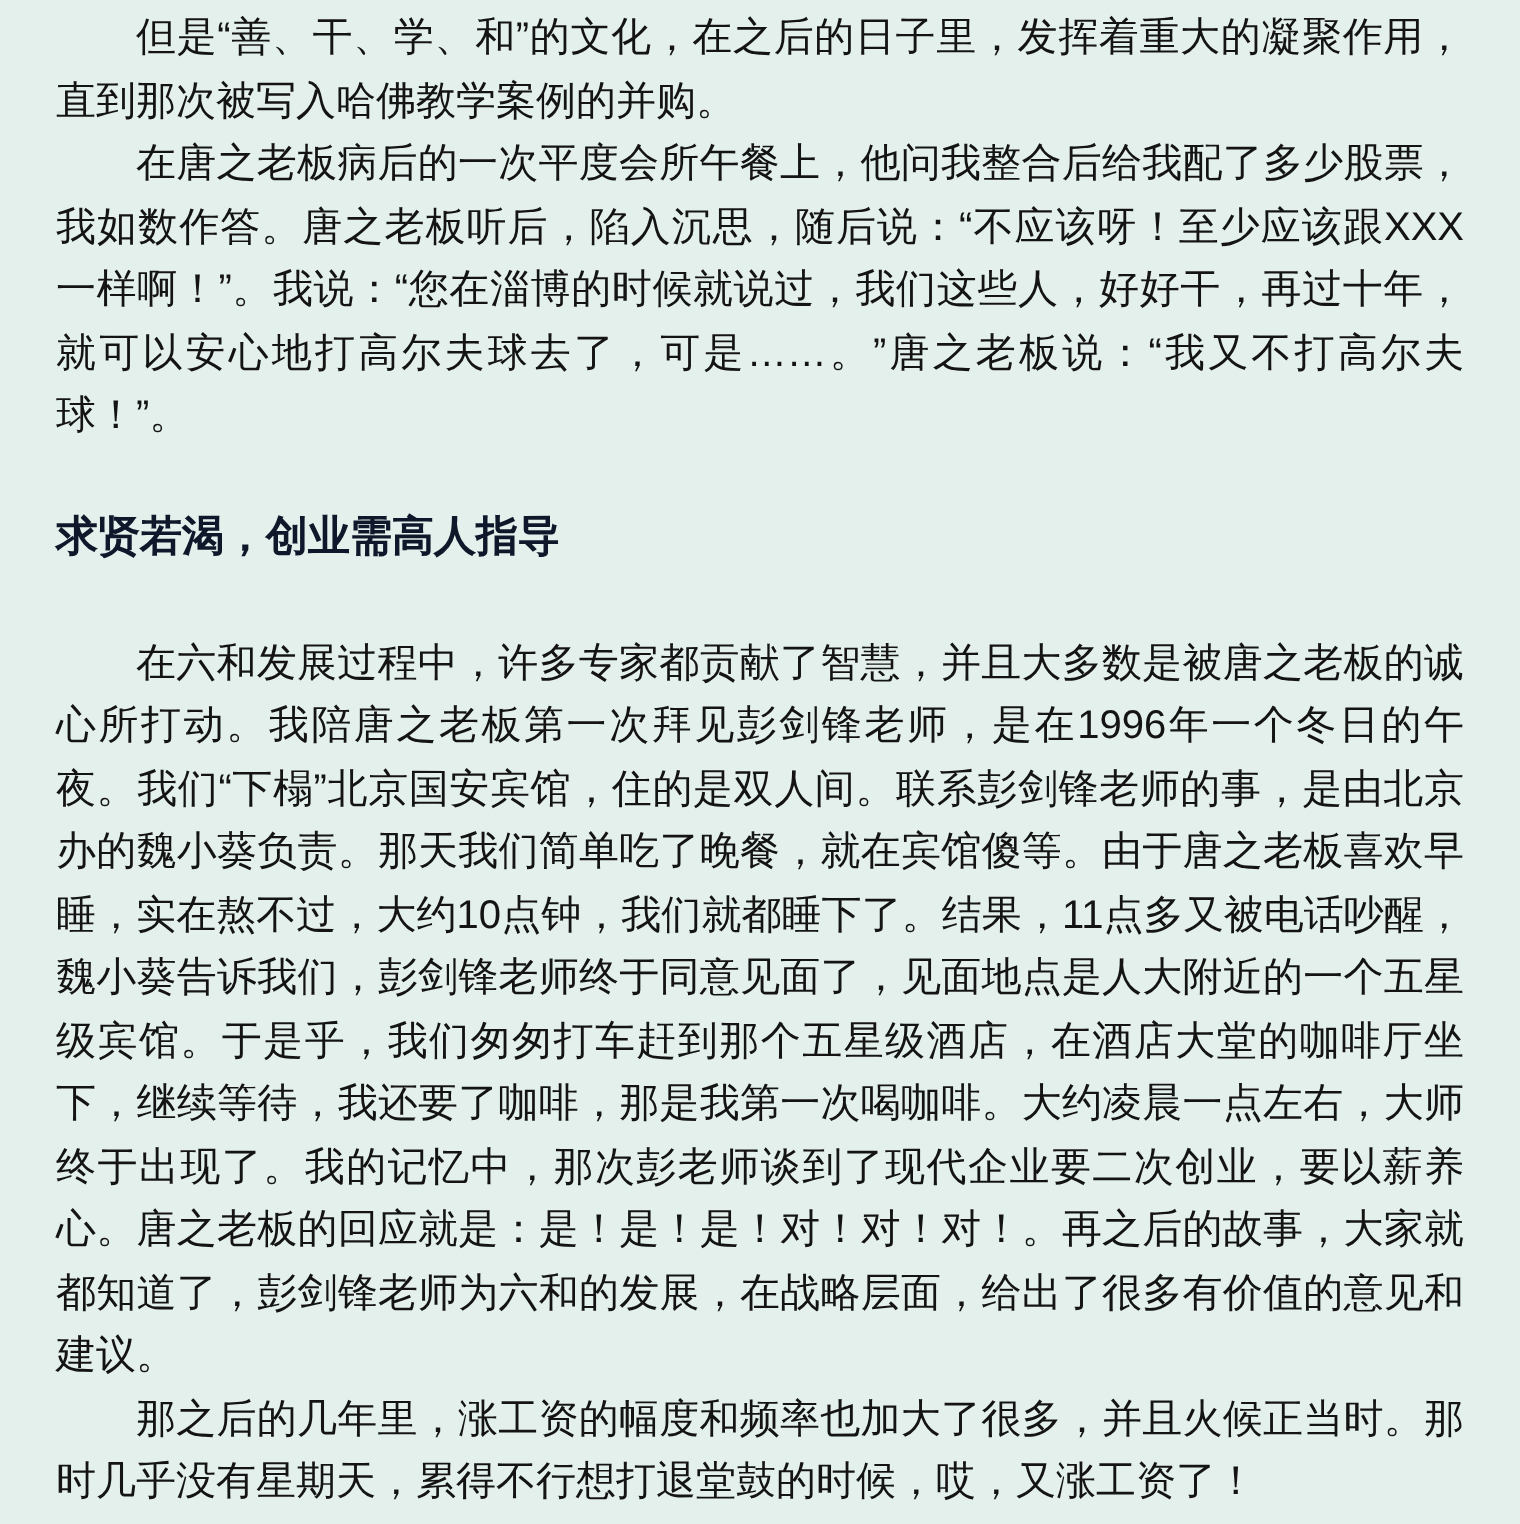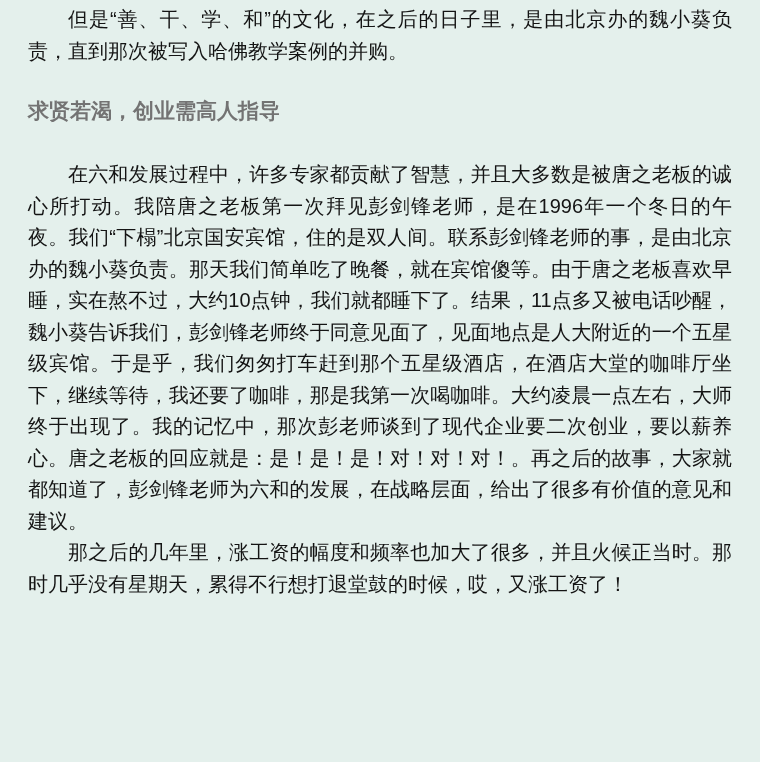--- a/index.html
+++ b/index.html
@@ -28,24 +28,25 @@
     text-justify: inter-ideograph;
     letter-spacing: 0;
     word-break: break-all;
   }
   .heading {
     margin: 28px 0 33px 0;
     font-size: 21px;
     line-height: 31px;
     font-weight: bold;
     text-indent: 0;
-    color: #737373;
+    color: #0f172a;
   }
 </style>
 </head>
 <body style="background: rgb(228, 240, 236); color: rgb(20, 20, 20);">
 
 <main class="article">
-  <p class="para">但是“善、干、学、和”的文化，在之后的日子里，是由北京办的魏小葵负责，直到那次被写入哈佛教学案例的并购。</p>
+  <p class="para">但是“善、干、学、和”的文化，在之后的日子里，发挥着重大的凝聚作用，直到那次被写入哈佛教学案例的并购。</p>
+  <p class="para">在唐之老板病后的一次平度会所午餐上，他问我整合后给我配了多少股票，我如数作答。唐之老板听后，陷入沉思，随后说：“不应该呀！至少应该跟XXX一样啊！”。我说：“您在淄博的时候就说过，我们这些人，好好干，再过十年，就可以安心地打高尔夫球去了，可是……。”唐之老板说：“我又不打高尔夫球！”。</p>
   <h2 class="heading">求贤若渴，创业需高人指导</h2>
   <p class="para">在六和发展过程中，许多专家都贡献了智慧，并且大多数是被唐之老板的诚心所打动。我陪唐之老板第一次拜见彭剑锋老师，是在1996年一个冬日的午夜。我们“下榻”北京国安宾馆，住的是双人间。联系彭剑锋老师的事，是由北京办的魏小葵负责。那天我们简单吃了晚餐，就在宾馆傻等。由于唐之老板喜欢早睡，实在熬不过，大约10点钟，我们就都睡下了。结果，11点多又被电话吵醒，魏小葵告诉我们，彭剑锋老师终于同意见面了，见面地点是人大附近的一个五星级宾馆。于是乎，我们匆匆打车赶到那个五星级酒店，在酒店大堂的咖啡厅坐下，继续等待，我还要了咖啡，那是我第一次喝咖啡。大约凌晨一点左右，大师终于出现了。我的记忆中，那次彭老师谈到了现代企业要二次创业，要以薪养心。唐之老板的回应就是：是！是！是！对！对！对！。再之后的故事，大家就都知道了，彭剑锋老师为六和的发展，在战略层面，给出了很多有价值的意见和建议。</p>
   <p class="para">那之后的几年里，涨工资的幅度和频率也加大了很多，并且火候正当时。那时几乎没有星期天，累得不行想打退堂鼓的时候，哎，又涨工资了！</p>
 </main>
 
 </body></html>

